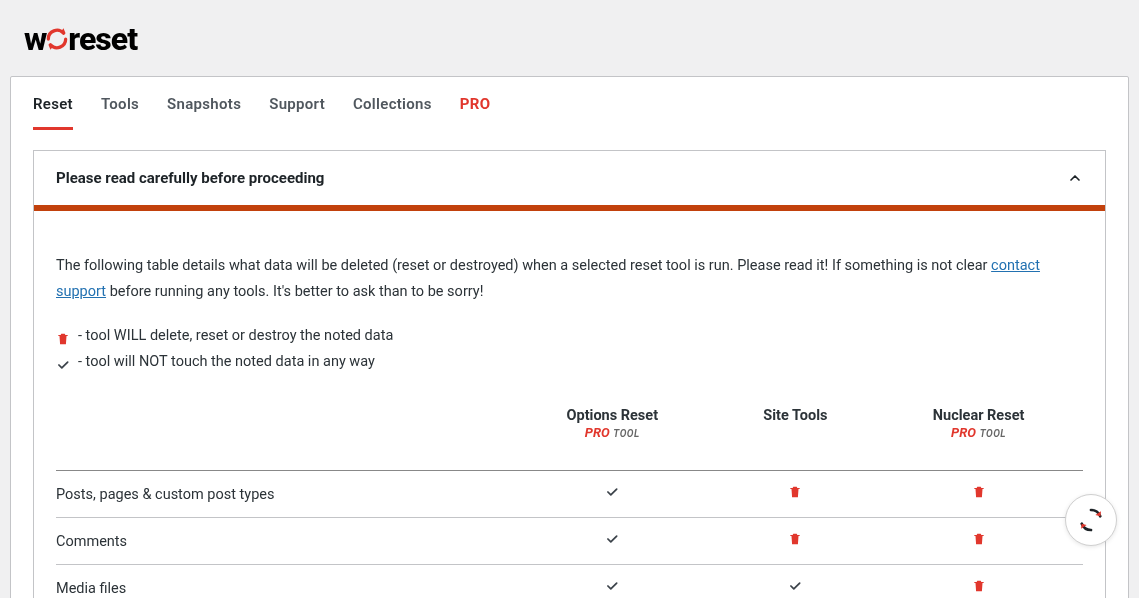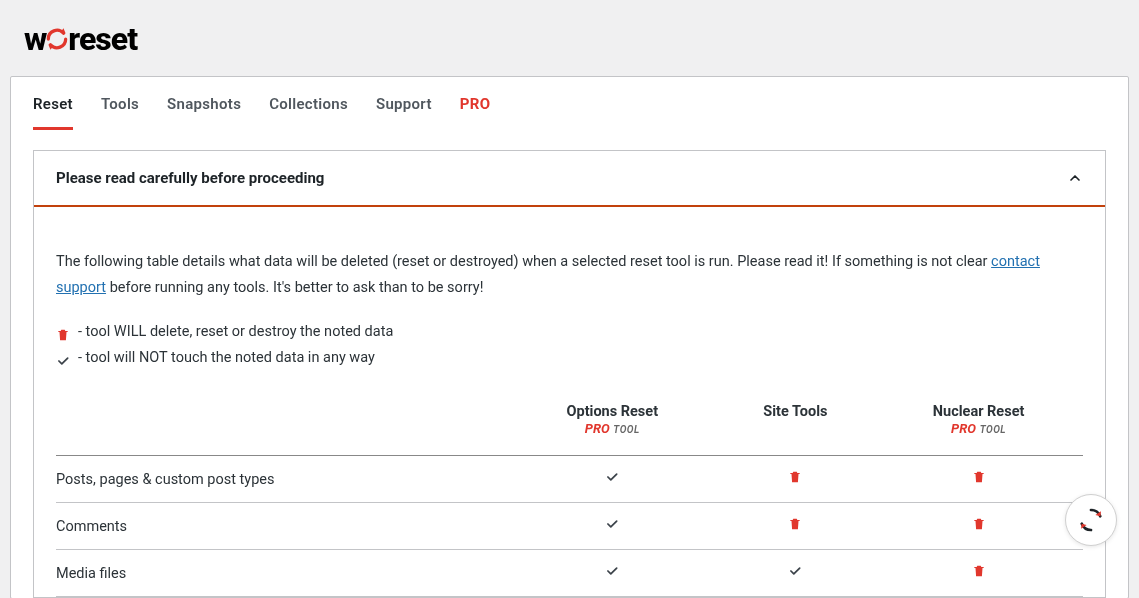--- a/index.html
+++ b/index.html
@@ -54,21 +54,21 @@
 .content { padding: 20px 22px 0 22px; }
 
 .panel {
   border: 1px solid #c3c4c7;
 }
 .panel-header {
   display: flex;
   align-items: center;
   justify-content: space-between;
   padding: 18px 22px;
-  border-bottom: 2px solid #c2410c;
+  border-bottom: 6px solid #c2410c;
   cursor: pointer;
 }
 .panel-header h3 {
   font-size: 15px;
   font-weight: 700;
   color: #1d2327;
 }
 .chev { width: 16px; height: 16px; }
 
 .panel-body { padding: 22px 22px 0 22px; }
@@ -76,21 +76,21 @@
 .desc a { color: #2271b1; text-decoration: underline; }
 
 .legend { font-size: 14.5px; line-height: 1.8; margin-bottom: 18px; }
 .legend-row { display: flex; align-items: center; gap: 8px; }
 .ico-trash { width: 14px; height: 14px; color: #e1372d; }
 .ico-check { width: 14px; height: 14px; color: #3c434a; }
 
 table { width: 100%; border-collapse: collapse; }
 th, td { text-align: center; padding: 14px 10px; font-size: 14.5px; border-bottom: 1px solid #c3c4c7; }
 th:first-child, td:first-child { text-align: left; padding-left: 0; width: 44%; margin-left: 44px; }
-th { font-weight: 700; border-bottom: 1px solid #888; padding-bottom: 18px; vertical-align: top; }
+th { font-weight: 700; border-bottom: 1px solid #888; padding-bottom: 29px; vertical-align: top; }
 .pro-tag { color: #e1372d; font-weight: 700; font-style: italic; font-size: 13px; }
 .tool-tag { color: #666; font-style: italic; font-size: 10px; font-weight: 600; letter-spacing: 0.5px; }
 td .ico-trash, td .ico-check { display: inline-block; }
 
 .fab {
   position: absolute;
   right: 22px;
   bottom: 52px;
   width: 52px; height: 52px;
   border-radius: 50%;
@@ -117,22 +117,22 @@
       </svg>
     </span>
     <span class="rest">reset</span>
   </div>
 
   <div class="card">
     <div class="tabs" id="tabs">
         <div class="tab active">Reset</div>
         <div class="tab">Tools</div>
         <div class="tab">Snapshots</div>
+        <div class="tab">Support</div>
         <div class="tab">Collections</div>
-        <div class="tab">Support</div>
         <div class="tab pro">PRO</div>
       </div>
 
     <div class="content">
       <div class="panel">
         <div class="panel-header">
           <h3>Please read carefully before proceeding</h3>
           <span class="chev">
             <svg viewBox="0 0 24 24" fill="none">
                 <path d="M6 15l6-6 6 6" stroke="#1d2327" stroke-width="2.5" stroke-linecap="round" stroke-linejoin="round"></path>

